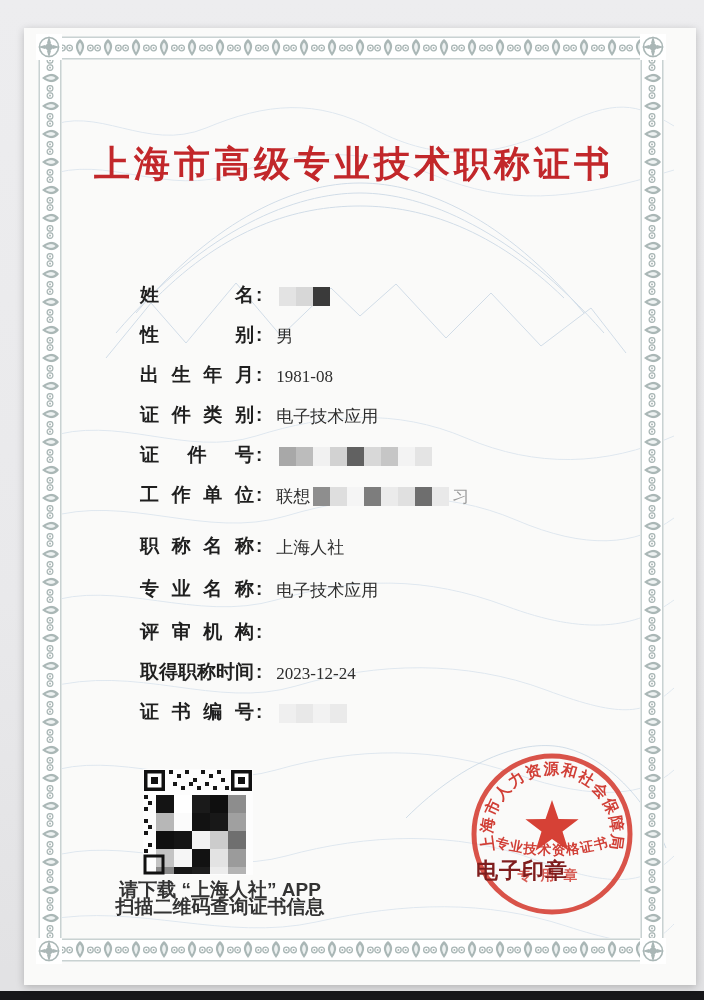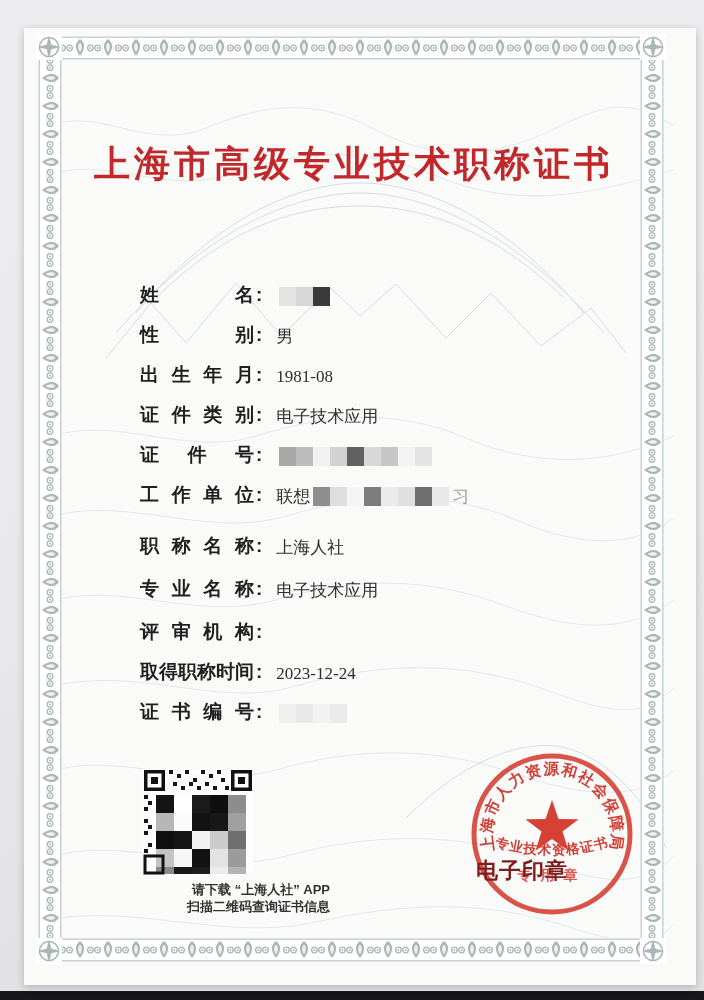--- a/index.html
+++ b/index.html
@@ -30,22 +30,22 @@
   .flabel{display:flex;justify-content:space-between;width:114px;flex:none;
           font-weight:700;font-size:19px;color:#1f1f1f;}
   .fcolon{font-weight:700;font-size:19px;color:#1f1f1f;margin:0 14px 0 2px;flex:none;}
   .fvalue{font-family:"Liberation Serif",serif;font-size:17px;color:#2e2e2e;
           max-width:330px;line-height:26px;padding-top:1px;}
   .vfaint{color:#9b9b9b;}
   .vmosaic{display:inline-block;white-space:nowrap;margin:0 3px;}
   .mblock{display:inline-block;width:17px;height:19px;vertical-align:-4px;}
   
   .qr{position:absolute;left:119px;top:741px;z-index:3;}
-  .qr-caption{position:absolute;left:86px;top:853px;width:220px;z-index:3;text-align:right;
-              font-size:13px;font-weight:700;color:#333;line-height:17px;}
+  .qr-caption{position:absolute;left:86px;top:853px;width:220px;z-index:3;text-align:center;
+              font-size:19px;font-weight:700;color:#333;line-height:17px;}
   
   .seal{position:absolute;left:428px;top:718px;width:200px;height:200px;z-index:4;opacity:.95;}
   .seal-overlay{position:absolute;left:452px;top:828px;z-index:5;font-size:22px;font-weight:800;
                 letter-spacing:1px;color:#7f1d1d;}
 </style>
 </head>
 <body>
 
 <div class="stage">
   <div class="bottom-dark"></div>

